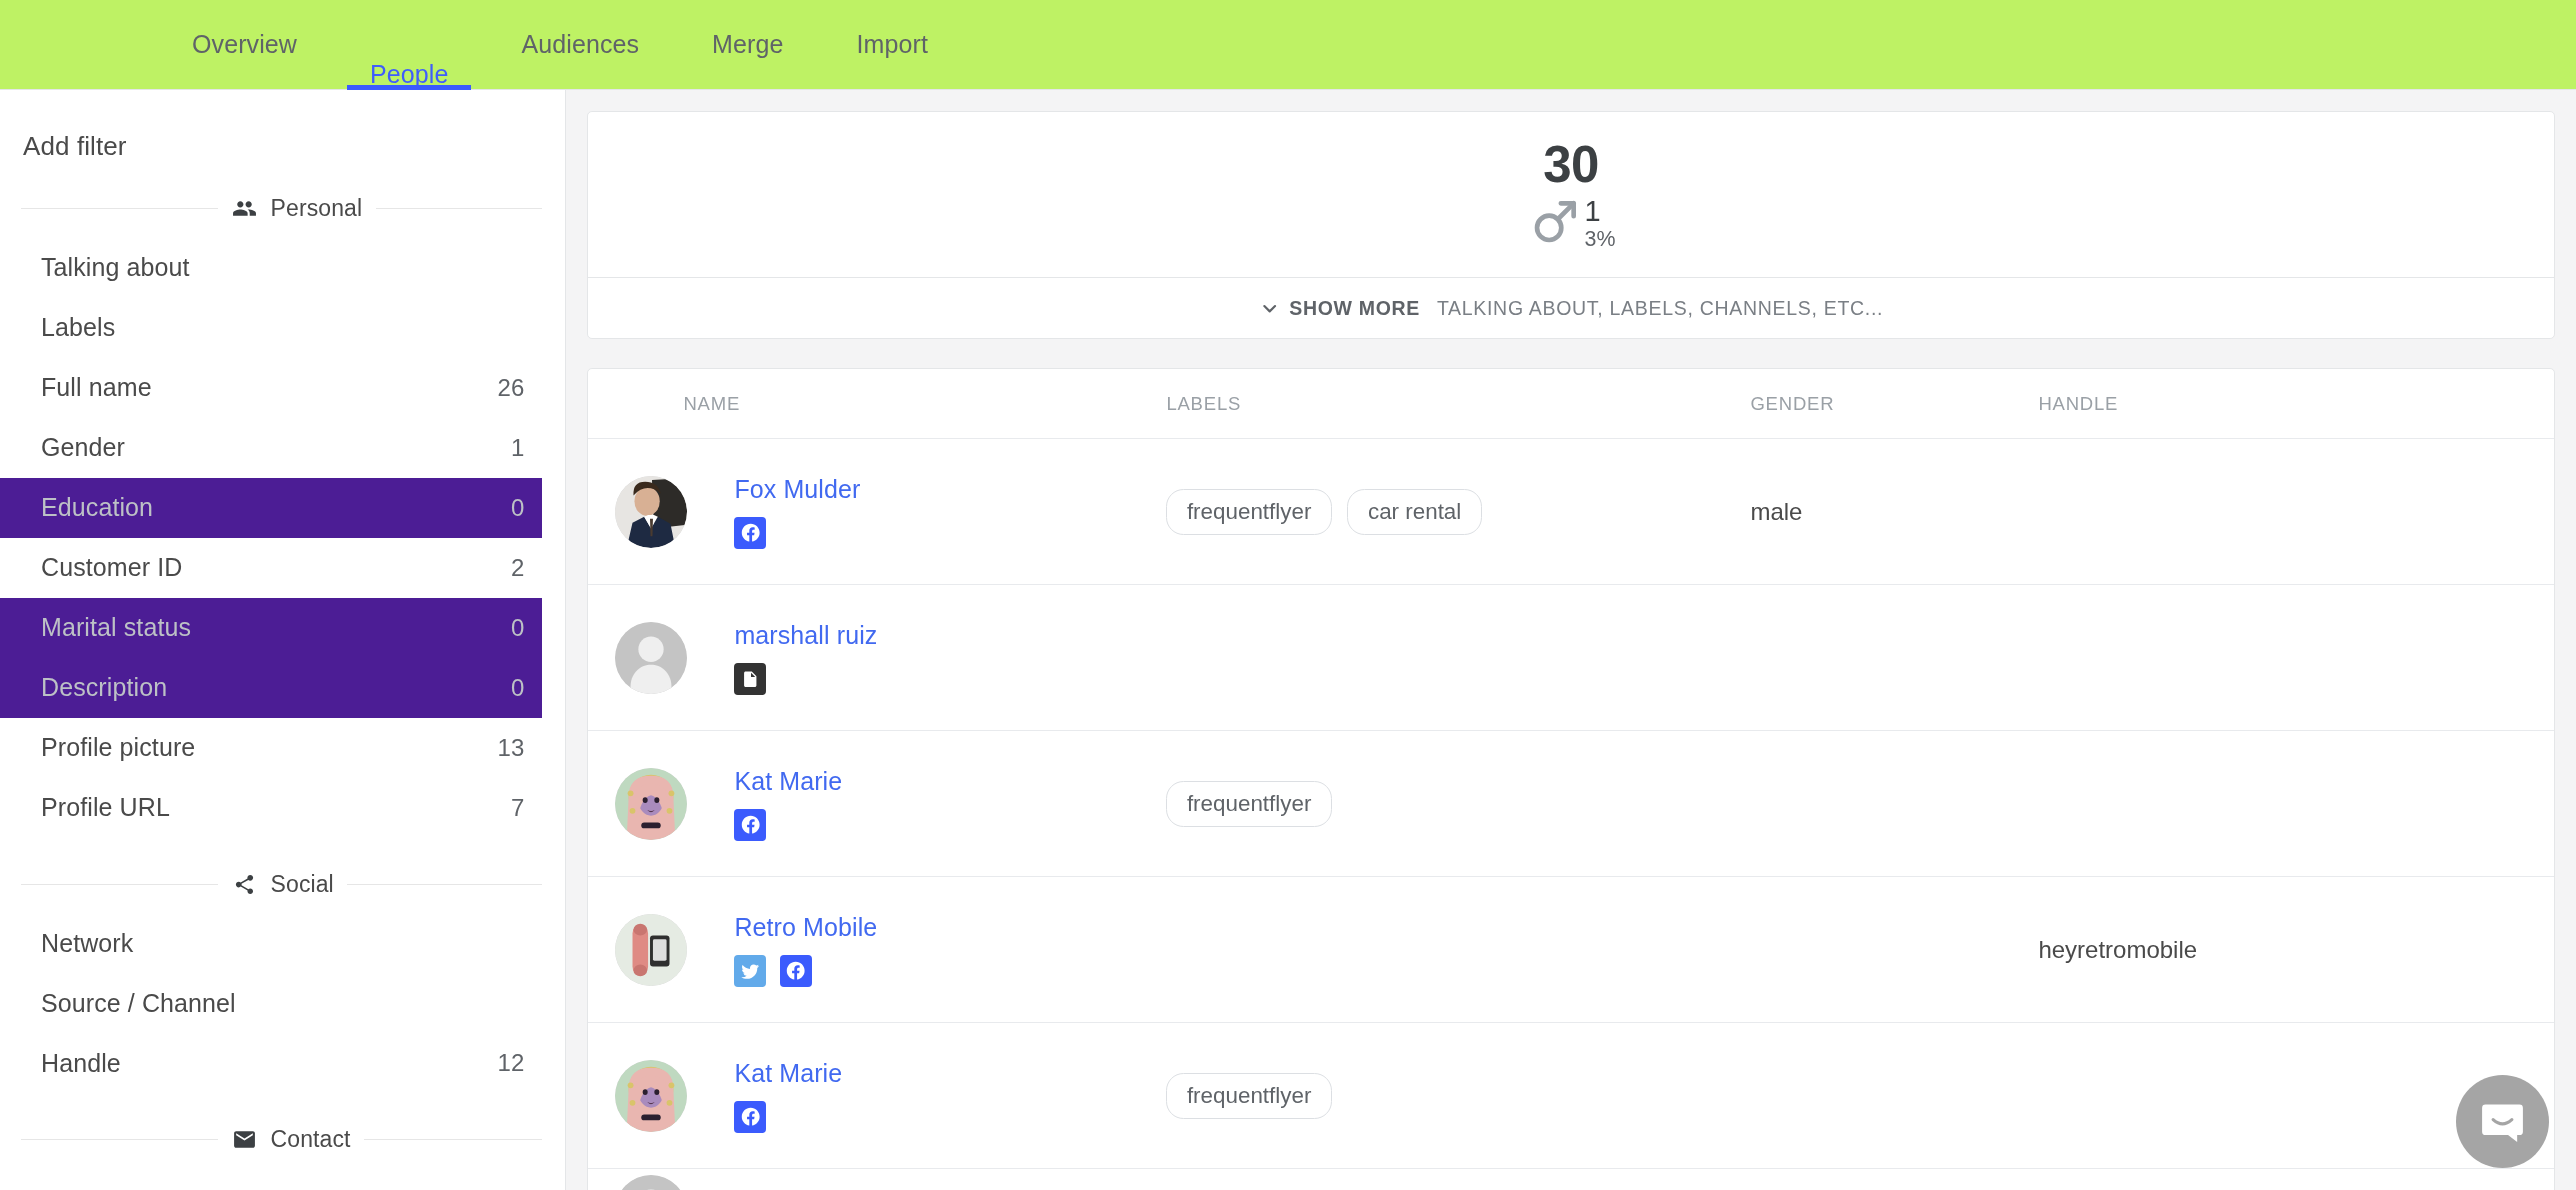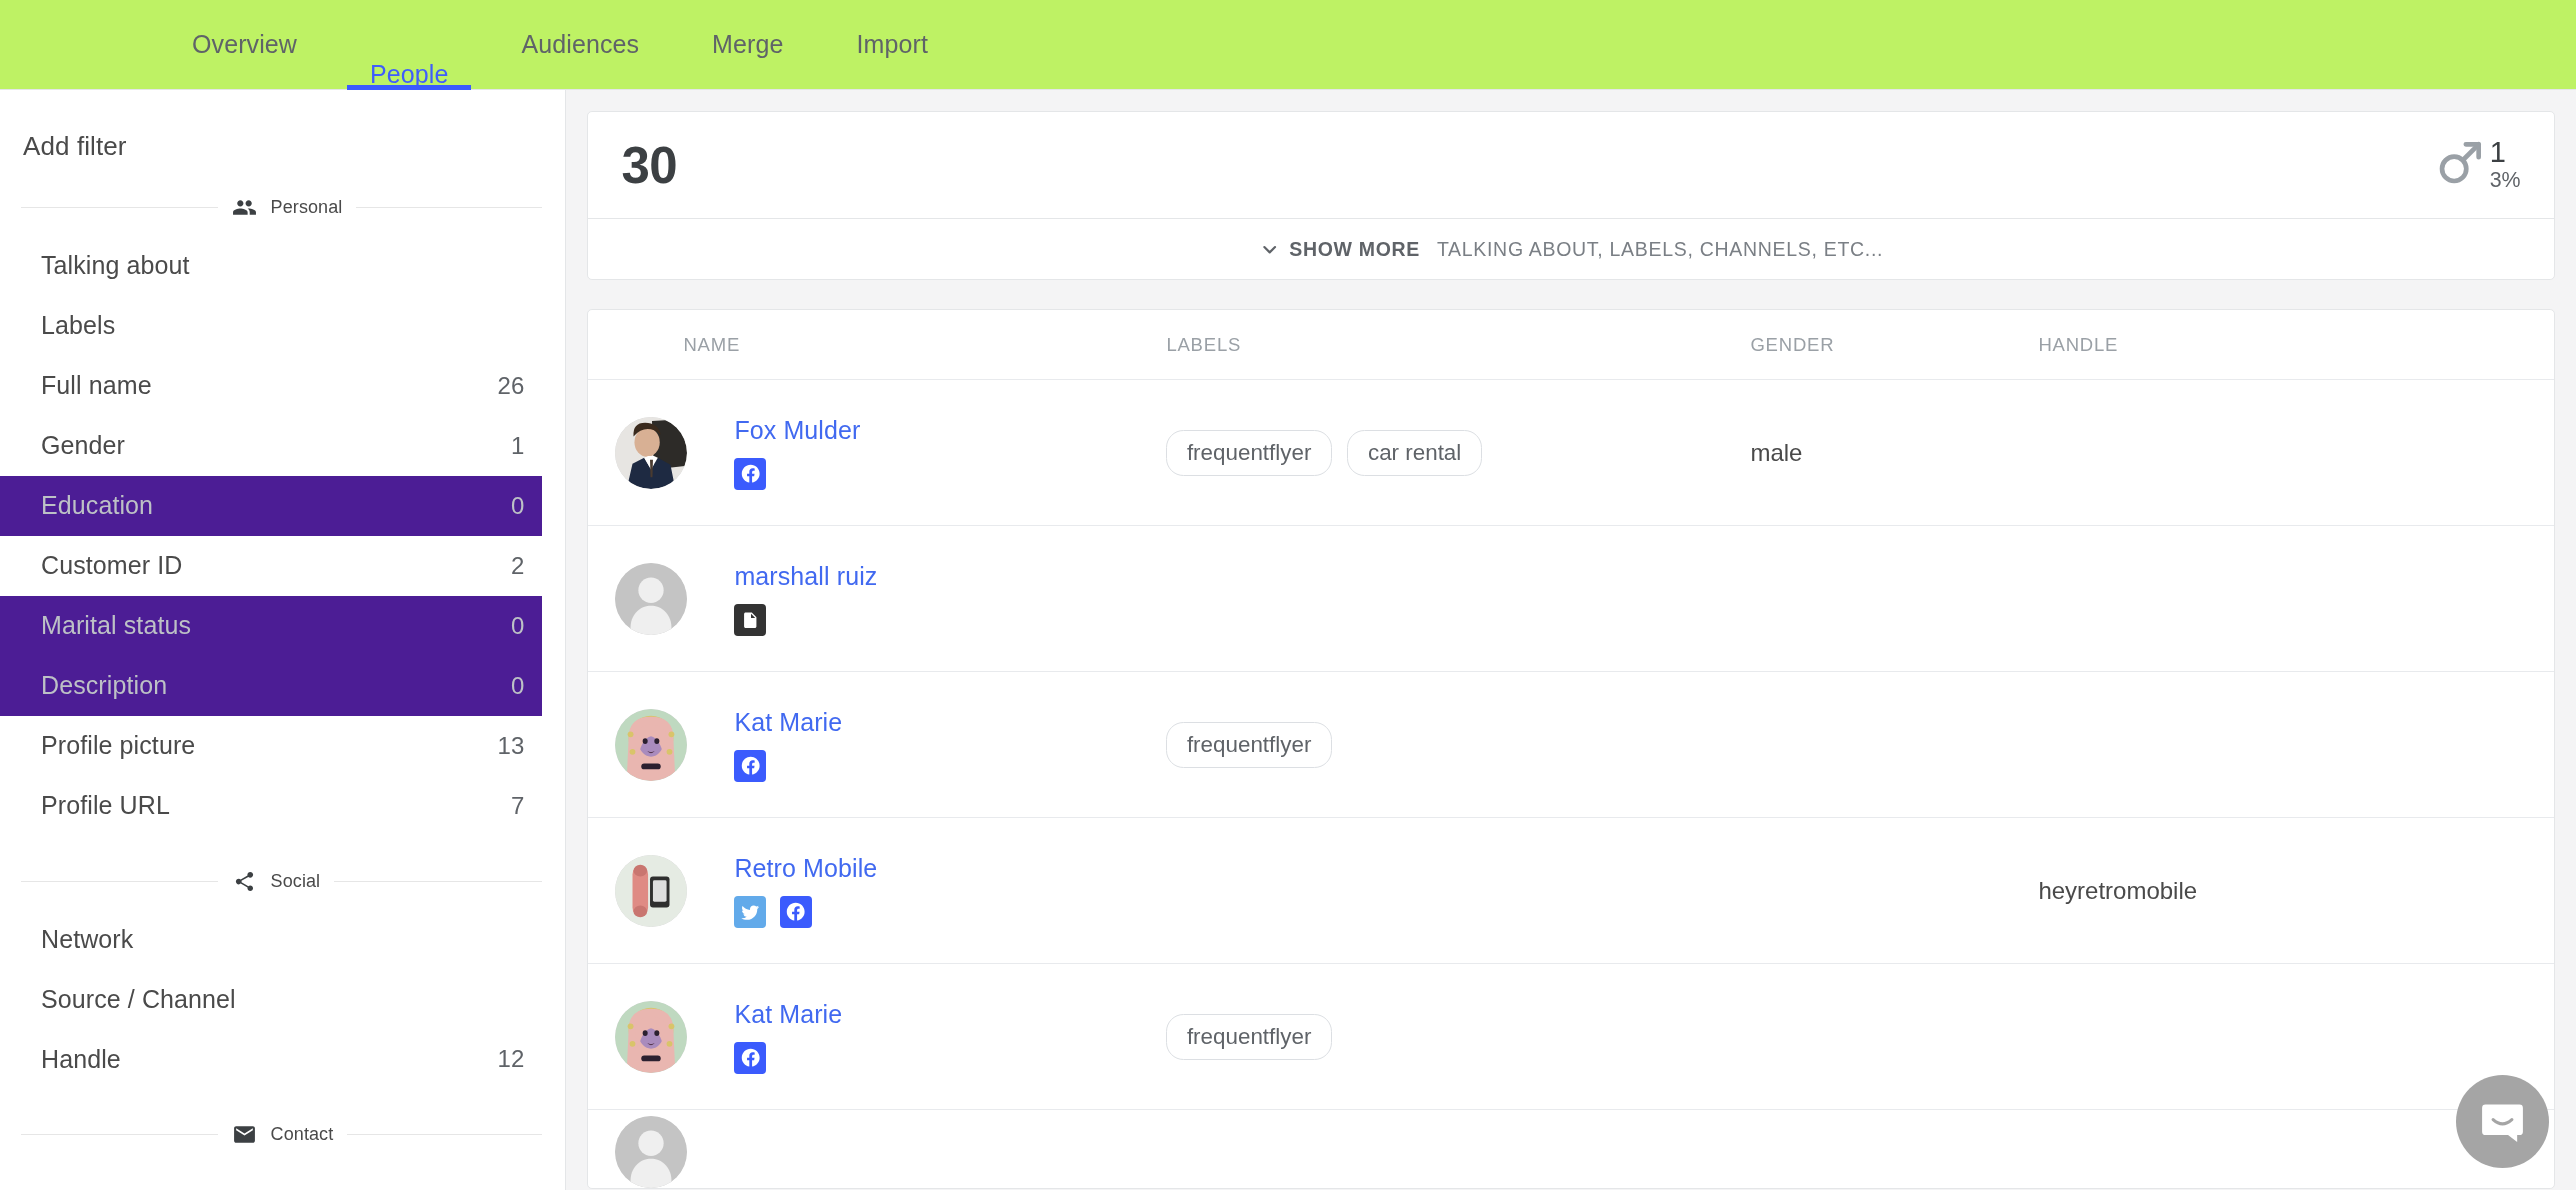--- a/index.html
+++ b/index.html
@@ -81,21 +81,21 @@
   }
   .group-head .rule.short { flex: 0 0 auto; width: 197px; }
   .group-head .gicon {
     display: inline-flex;
     align-items: center;
     justify-content: center;
     color: #3c4043;
     width: 25px; height: 25px;
   }
   .group-head .glabel {
-    font-size: 18px;
+    font-size: 23px;
     color: #4a4a4a;
     letter-spacing: 0.1px;
   }
   .filter-item {
     display: flex;
     align-items: center;
     justify-content: space-between;
     height: 60px;
     padding: 0 17.5px 0 41px;
     font-size: 25px;
@@ -122,20 +122,21 @@
   }
 
   .stat-card { margin-bottom: 0; }
   .stat-top {
     display: flex;
     align-items: center;
     justify-content: space-between;
     padding: 23px 33px 23px 33px;
     min-height: 93px;
     border-bottom: 1px solid #e4e6e8;
+    flex-direction: column;
   }
   .stat-number {
     font-size: 51px;
     font-weight: bold;
     color: #3c4043;
     letter-spacing: -0.5px;
   }
   .stat-gender {
     display: flex;
     align-items: center;

